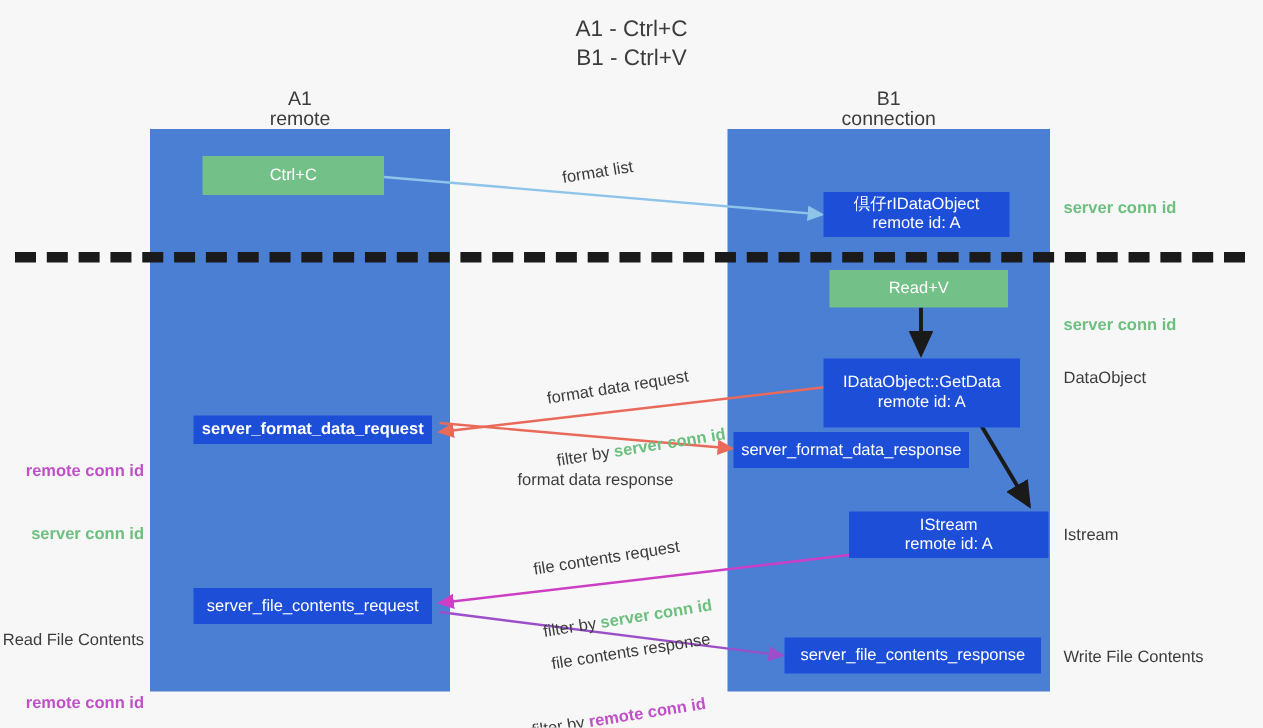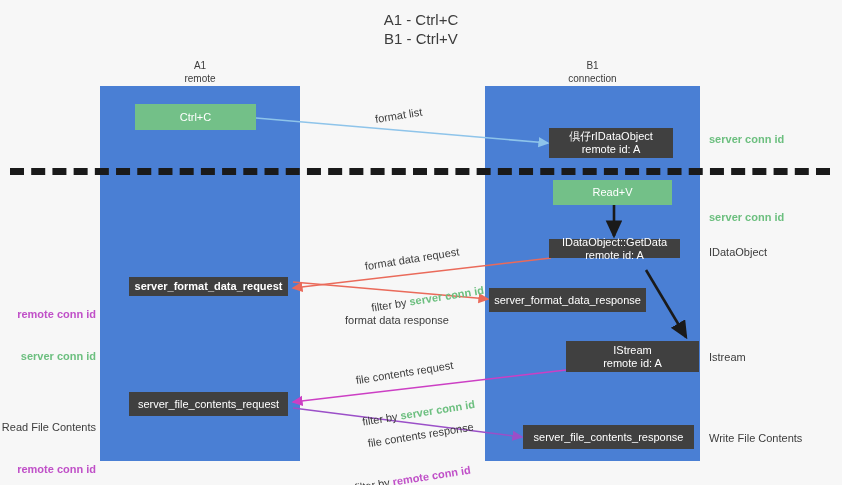--- a/index.html
+++ b/index.html
@@ -26,21 +26,21 @@
     font-size: 15px;
     line-height: 19px;
     color: #3c3c3c;
     white-space: pre;
   }
 
   
   .lane-head {
     position: absolute;
     text-align: center;
-    font-size: 10px;
+    font-size: 13px;
     line-height: 13px;
     color: #3c3c3c;
     white-space: pre;
   }
   .lane-head-a { left: 100px; width: 200px; top: 59px; }
   .lane-head-b { left: 485px; width: 215px; top: 59px; }
 
   
   .lane {
     position: absolute;
@@ -71,21 +71,21 @@
     justify-content: center;
     text-align: center;
     font-size: 11px;
     line-height: 13px;
     color: #ffffff;
     white-space: pre;
     padding: 3px 23px;
     z-index: 3;
   }
   .node.green { background: #73c088; }
-  .node.orange { background: #404040; }
+  .node.orange { background: #1d4ed8; }
 
   
   .label {
     position: absolute;
     font-size: 11px;
     line-height: 14px;
     white-space: pre;
     z-index: 4;
   }
   .label.dark  { color: #3c3c3c; }
@@ -167,21 +167,21 @@
 
 <div class="node orange" style="left:549px; top:128px; width:124px; height:30px;">
   <span>倶仔rIDataObject</span>
   <span>remote id: A</span>
 </div>
 
 <div class="node green" style="left:553px; top:180px; width:119px; height:25px;">
   <span>Read+V</span>
 </div>
 
-<div class="node orange" style="left:549px; top:239px; width:131px; height:19px;">
+<div class="node orange" style="left:549px; top:239px; width:131px; height:46px;">
   <span>IDataObject::GetData</span>
   <span>remote id: A</span>
 </div>
 
 <div class="node orange" style="left:129px; top:277px; width:159px; height:19px;font-weight:bold;">
   <span>server_format_data_request</span>
 </div>
 
 <div class="node orange" style="left:489px; top:288px; width:157px; height:24px;">
   <span>server_format_data_response</span>
@@ -218,21 +218,21 @@
 
 <div class="label dark slant" style="left:370px; top:408px;">
   <span class="lbl-line">file contents response</span>
   <span class="lbl-line" style="margin-left:-20px;"><span>filter by </span><span class="inline-purple">remote conn id</span></span>
 </div>
 
 <div class="label green" style="left:709px; top:132px;">server conn id</div>
 
 <div class="label green" style="left:709px; top:210px;">server conn id</div>
 
-<div class="label dark" style="left:709px; top:245px;">IDataObject</div>
+<div class="label dark" style="left:709px; top:245px;">DataObject</div>
 
 <div class="label dark" style="left:709px; top:350px;">Istream</div>
 
 <div class="label dark" style="left:709px; top:431px;">Write File Contents</div>
 
 <div class="label right-al" style="left:0px; top:279px; width:96px;">
   <span class="lbl-line inline-purple">remote conn id</span>
   <span class="lbl-line inline-green">server conn id</span>
 </div>
 

